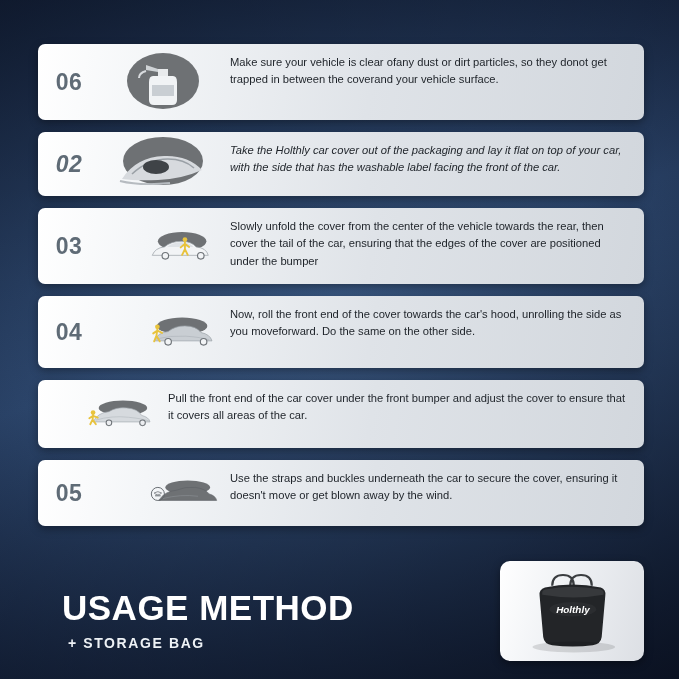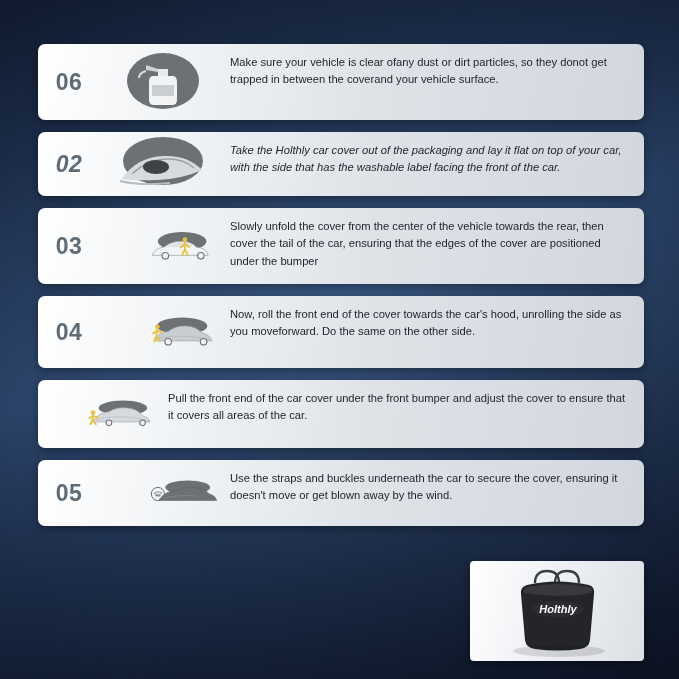--- a/index.html
+++ b/index.html
@@ -110,24 +110,24 @@
     margin: 10px 0 0 6px;
     font-size: 14px;
     font-weight: bold;
     color: #eef2f6;
     letter-spacing: 1.6px;
   }
   .bag-panel {
     position: absolute;
     right: 35px;
     bottom: 18px;
-    width: 174px;
+    width: 144px;
     height: 100px;
     background: linear-gradient(105deg, #ffffff 0%, #f0f2f5 40%, #dcdfe4 100%);
-    border-radius: 4px;
+    border-radius: 10px;
     box-shadow: 0 3px 9px rgba(0,0,0,0.4);
     display: flex;
     align-items: center;
     justify-content: center;
     overflow: hidden;
   }
   svg { display: block; }
 </style>
 </head>
 <body>
@@ -245,20 +245,24 @@
         </svg>
       </div>
       <div class="txt-col">
         <p>Use the straps and buckles underneath the car to secure the cover, ensuring it doesn't move or get blown away by the wind.</p>
       </div>
     </div>
 
   </div>
 
   <div class="footer">
+    <div class="title-wrap">
+      <div class="title">USAGE METHOD</div>
+      <div class="subtitle">+  STORAGE BAG</div>
+    </div>
 
     <div class="bag-panel">
       <svg width="160" height="96" viewBox="0 0 160 96">
         <path d="M58 20 q0 -12 12 -12 q12 0 12 12" stroke="#3a3d40" stroke-width="2.4" fill="none"></path>
         <path d="M78 20 q0 -12 12 -12 q12 0 12 12" stroke="#3a3d40" stroke-width="2.4" fill="none"></path>
         <path d="M50 22 q30 -7 62 0 q6 2 5 9 l-4 46 q-1 8 -10 9 q-22 3 -45 0 q-9 -1 -10 -9 l-4 -46 q-1 -7 6 -9 z" fill="#232528"></path>
         <path d="M50 24 q30 -6 62 0 q4 1 3 6 q-32 6 -68 0 q-1 -5 3 -6 z" fill="#37393c"></path>
         <ellipse cx="81" cy="46" rx="26" ry="8" fill="#2b2d30"></ellipse>
         <text x="81" y="50" text-anchor="middle" font-family="Liberation Sans, sans-serif" font-size="11" font-style="italic" font-weight="bold" fill="#ffffff">Holthly</text>
         <ellipse cx="82" cy="88" rx="46" ry="6" fill="rgba(0,0,0,0.12)"></ellipse>

